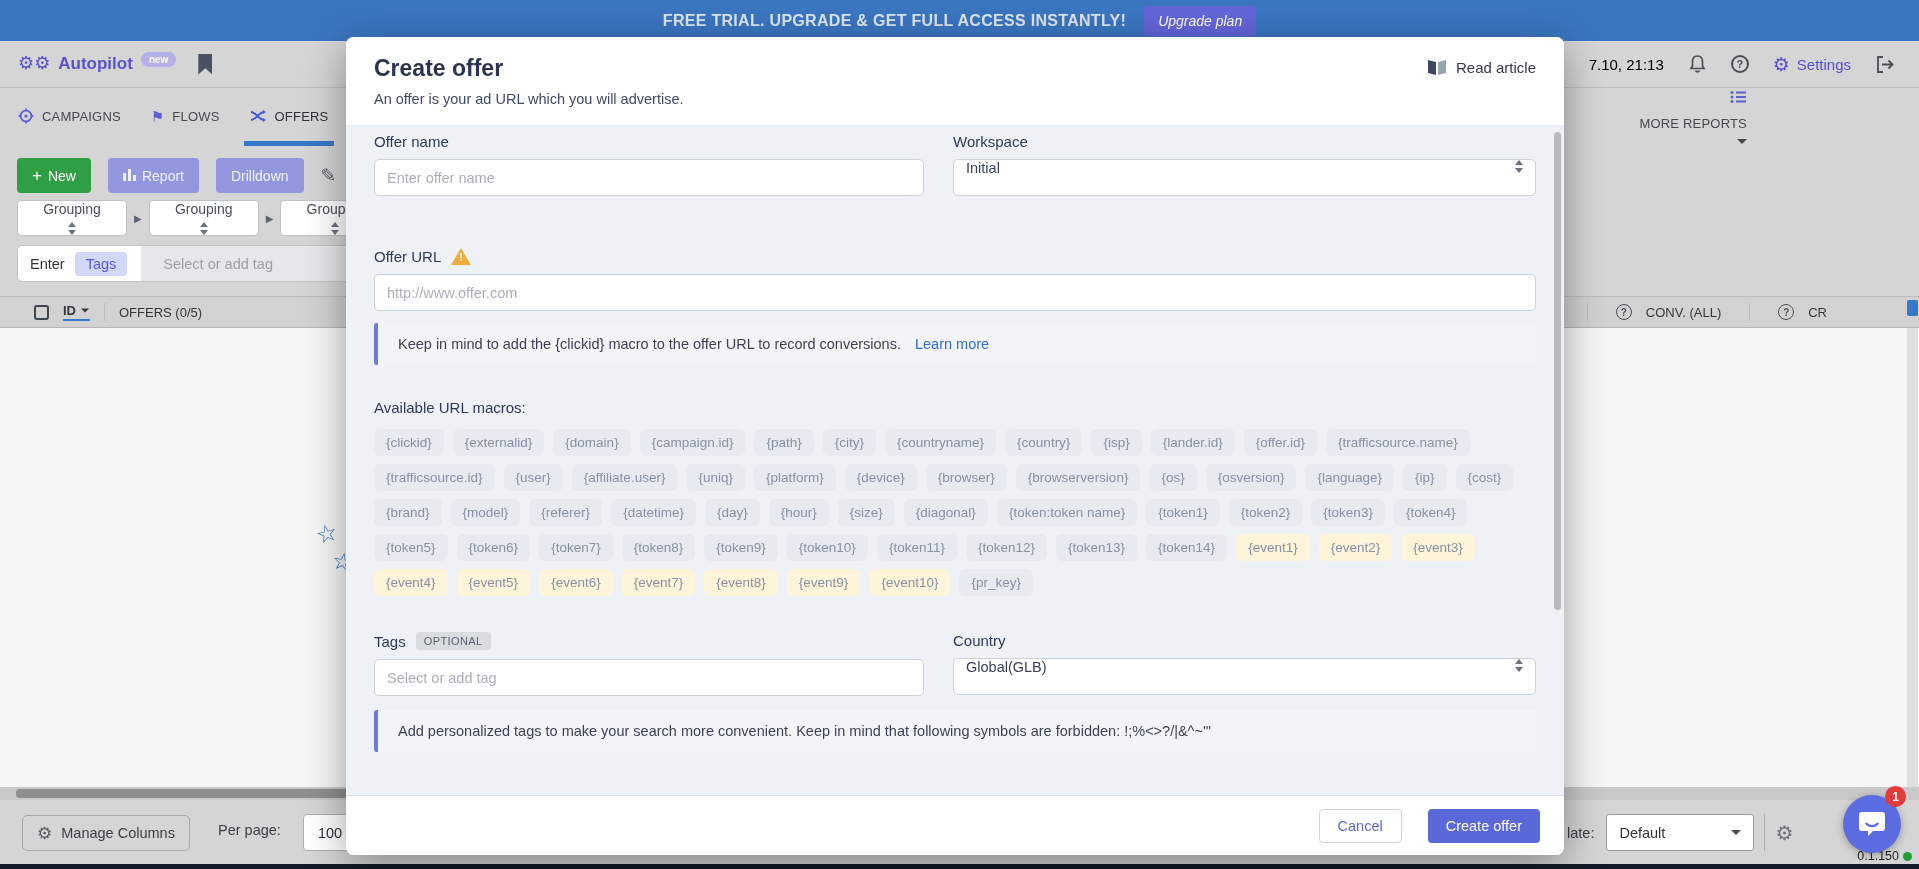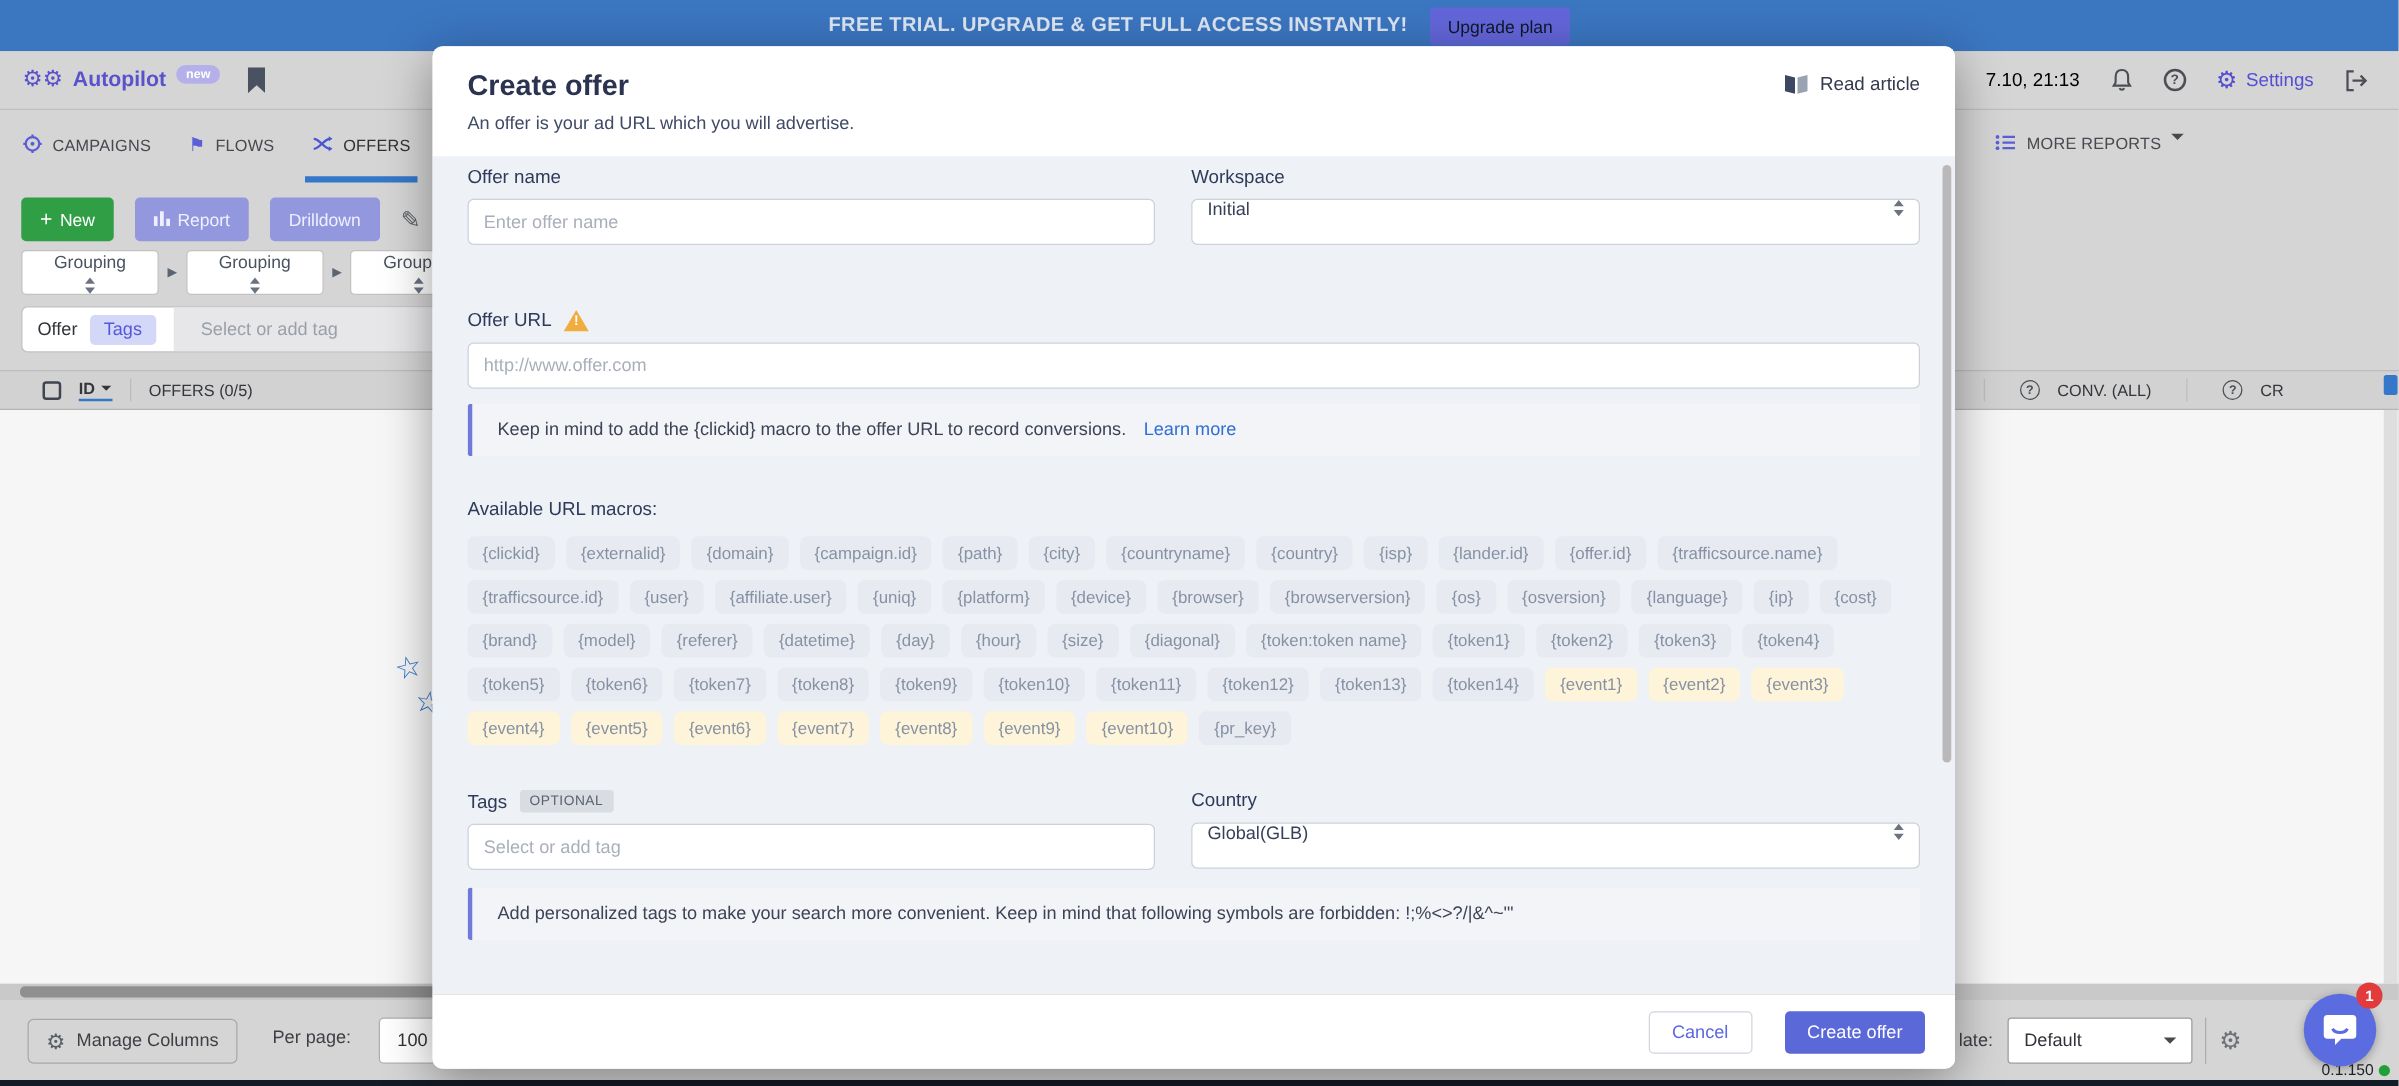--- a/index.html
+++ b/index.html
@@ -4,21 +4,21 @@
 <style>
   * { margin:0; padding:0; box-sizing:border-box; }
   html,body { width:1919px; height:869px; overflow:hidden; }
   body { font-family:"Liberation Sans", sans-serif; background:#d5d5d5; position:relative; }
   .screen { position:absolute; inset:0; width:1919px; height:869px; background:#d5d5d5; overflow:hidden; }
 
   
   .banner { position:absolute; left:0; top:0; width:1919px; height:41px; background:#3b76c1;
             display:flex; align-items:center; justify-content:center; gap:18px; }
   .banner-text { color:#dce5f1; font-size:16px; font-weight:bold; letter-spacing:.3px; }
-  .banner-btn { background:#6366d9; color:#0f172a; font-size:14px; padding:7px 14px; border-radius:3px; cursor:pointer; }
+  .banner-btn { background:#6366d9; color:#ffffff; font-size:14px; padding:7px 14px; border-radius:3px; cursor:pointer;font-style:italic; }
 
   
   .app-header { position:absolute; left:0; top:41px; width:1919px; height:46px; background:#d5d5d5;
                 display:flex; align-items:center; padding:0 24px 0 18px; }
   .brand { display:flex; align-items:center; gap:8px; }
   .gears { color:#5a52cc; font-size:18px; line-height:1; position:relative; top:-1px; }
   .brand-name { color:#5a52cc; font-size:17px; font-weight:bold; }
   .new-badge { background:#b5b0e9; color:#fff; font-size:10px; font-weight:bold; padding:2px 8px; border-radius:9px; position:relative; top:-5px; }
   .bookmark { width:14px; height:21px; background:#4a5160; margin-left:14px;
               clip-path:polygon(0 0,100% 0,100% 100%,50% 70%,0 100%); }
@@ -32,21 +32,21 @@
   .settings-text { color:#554fd0; font-size:15px; }
 
   
   .tab-bar { position:absolute; left:0; top:87px; width:1919px; height:58px; border-top:1px solid #bfbfbf;
              display:flex; align-items:center; padding:0 0 0 18px; }
   .tab { display:flex; align-items:center; gap:8px; margin-right:30px; height:58px; cursor:pointer; position:relative; }
   .tab-label { color:#46494e; font-size:13px; letter-spacing:.2px; }
   .tab.active .tab-label { color:#2d3035; }
   .tab.active::after { content:""; position:absolute; left:-6px; right:-6px; bottom:0; height:5px; background:#3577c8; }
   .tab-icon { color:#5a5fd6; font-size:15px; line-height:1; }
-  .more-reports { margin-left:auto; margin-right:172px; display:flex; align-items:flex-start; gap:8px; cursor:pointer; }
+  .more-reports { margin-left:auto; margin-right:172px; display:flex; align-items:flex-end; gap:8px; cursor:pointer;flex-direction:column; }
   .chev { width:0; height:0; border-left:5px solid transparent; border-right:5px solid transparent; border-top:5px solid #46494e; }
 
   
   .toolbar { position:absolute; left:17px; top:158px; display:flex; align-items:center; gap:17px; }
   .btn { height:35px; display:flex; align-items:center; justify-content:center; gap:6px;
          border-radius:4px; font-size:14px; cursor:pointer; padding:0 15px; }
   .btn-new { background:#2f9e44; color:#fff; }
   .btn-soft { background:#9398de; color:#eef0ff; }
   .pencil { color:#5b6069; font-size:19px; cursor:pointer; }
 
@@ -270,21 +270,21 @@
     <div class="grouping-box">
       <span class="grouping-label">Grouping</span>
       <span class="stepper">
           <i class="up"></i>
           <i class="dn"></i>
         </span>
     </div>
   </div>
 
   <div class="filter-row">
-    <span class="seg-text">Offer</span>
+    <span class="seg-text">Enter</span>
     <span class="seg-tags">Tags</span>
     <span class="tag-input-zone">
       <input placeholder="Select or add tag" style="">
     </span>
   </div>
 
   <div class="table-header">
     <span class="th-check"></span>
     <span class="th-id">
       <span>ID</span>

